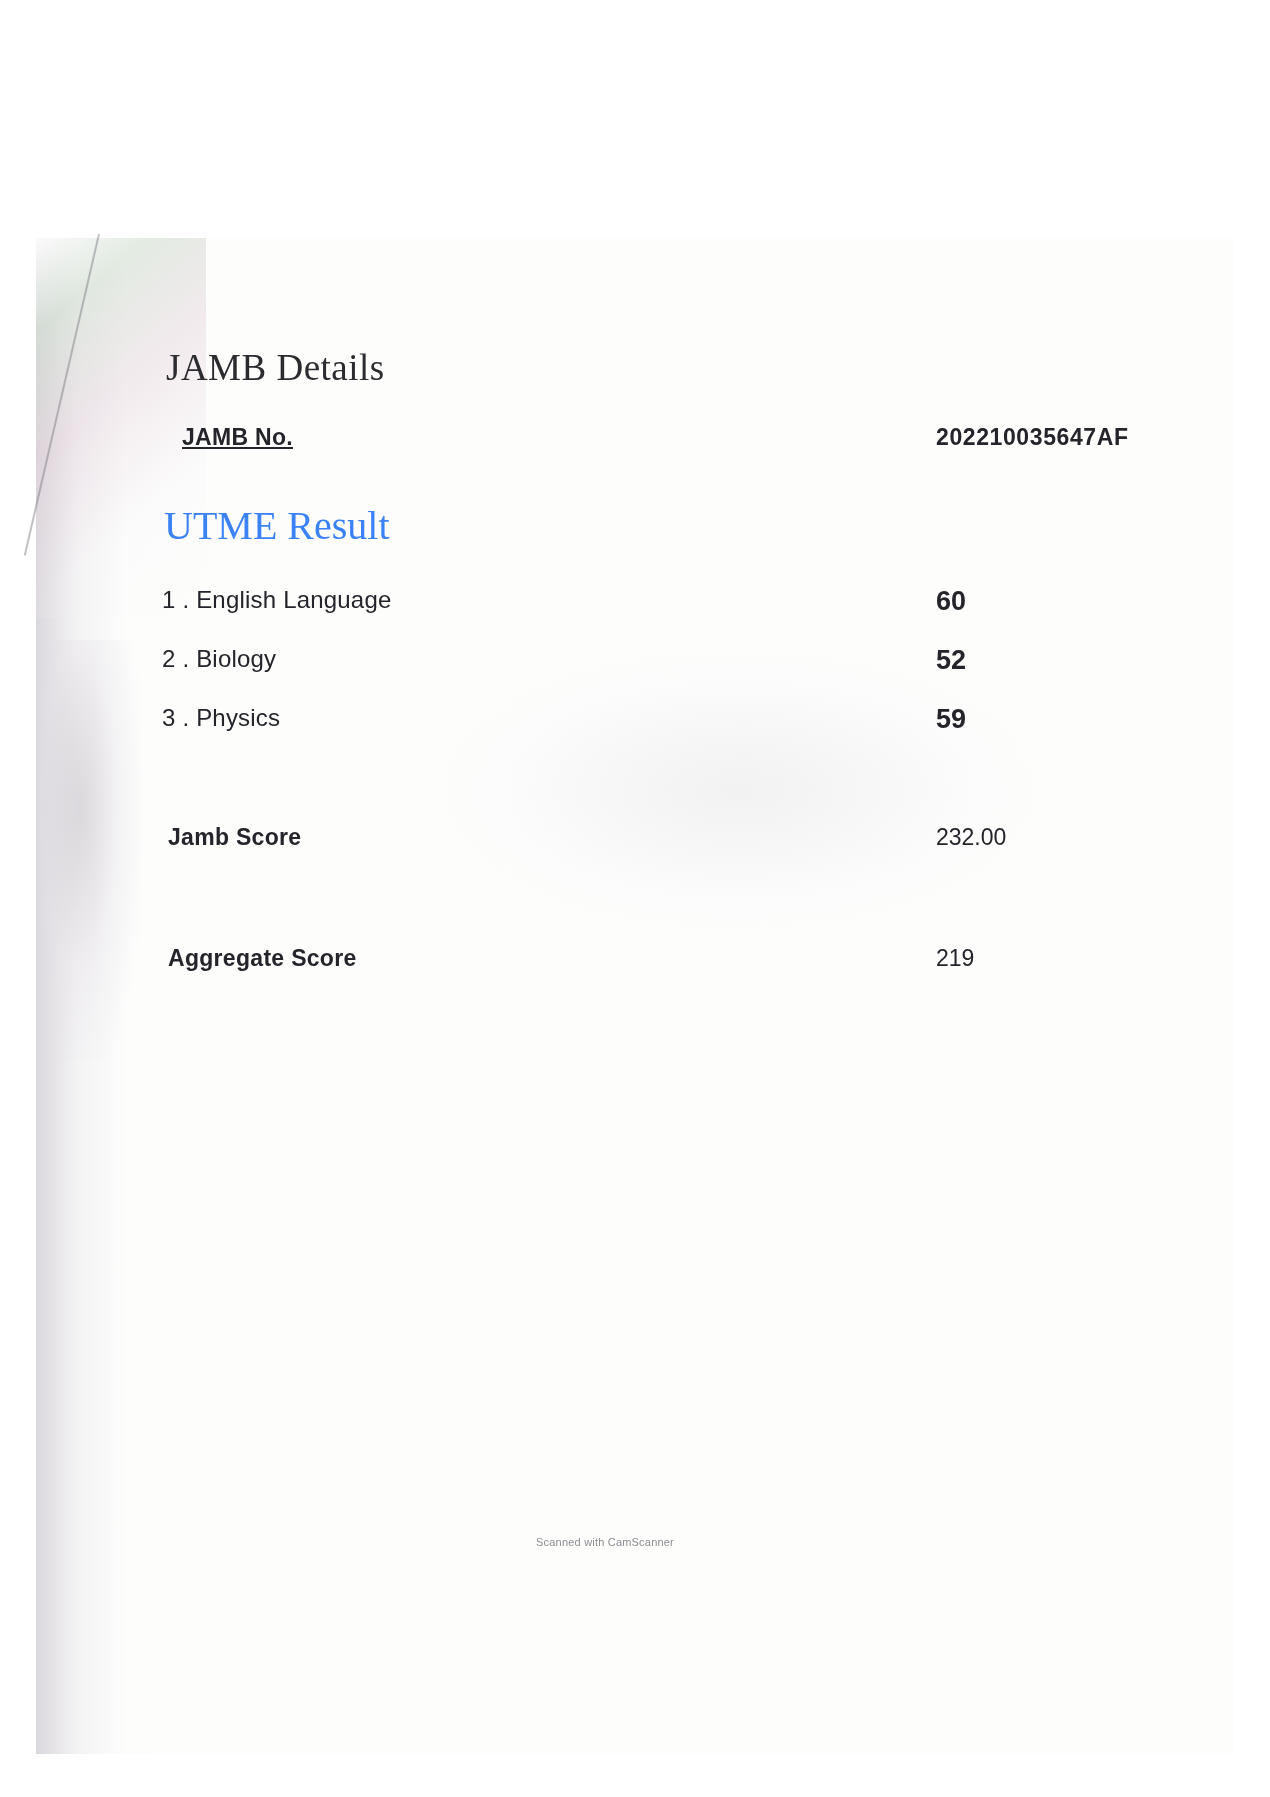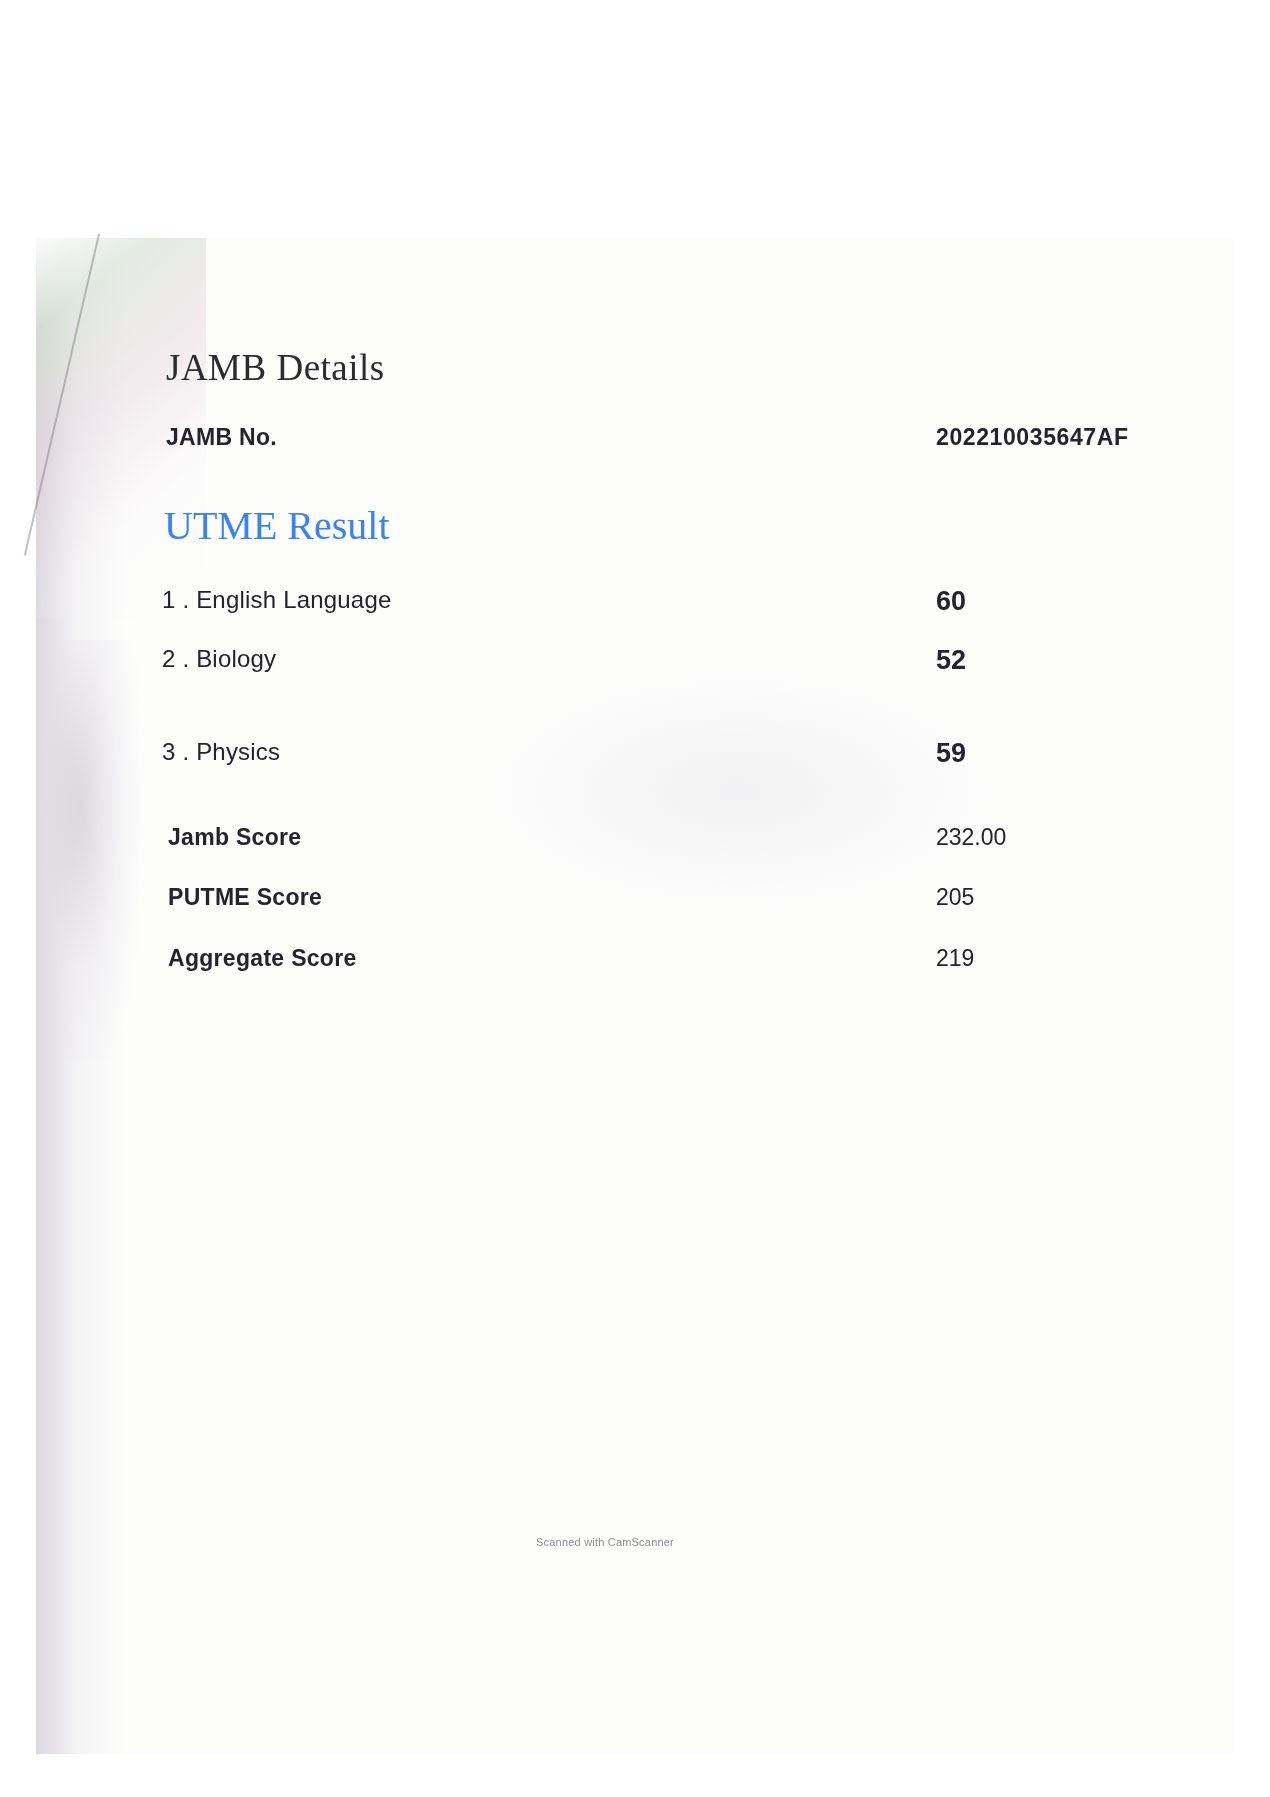--- a/index.html
+++ b/index.html
@@ -127,24 +127,25 @@
     color: #24242a;
     white-space: nowrap;
   }
   .row .val {
     position: absolute;
     color: #24242a;
     white-space: nowrap;
   }
 
   .jamb-no-row .lbl {
-    left: 130px;
+    left: 146px;
     font-size: 23px;
     font-weight: bold;
     letter-spacing: 0.3px;
+    text-decoration: underline;
   }
   .jamb-no-row .val {
     left: 900px;
     font-size: 23px;
     font-weight: bold;
     letter-spacing: 0.6px;
   }
 
   .subhead {
     position: absolute;
@@ -213,35 +214,31 @@
   <div class="row subject-row" style="top:348px;">
     <span class="lbl">1 . English Language</span>
     <span class="val">60</span>
   </div>
 
   <div class="row subject-row" style="top:407px;">
     <span class="lbl">2 . Biology</span>
     <span class="val">52</span>
   </div>
 
-  <div class="row subject-row" style="top:466px;margin-top:34px;">
+  <div class="row subject-row" style="top:466px;">
     <span class="lbl">3 . Physics</span>
     <span class="val">59</span>
   </div>
 
 
   <div class="row total-row" style="top:586px;">
     <span class="lbl">Jamb Score</span>
     <span class="val">232.00</span>
   </div>
 
-  <div class="row total-row" style="top:646px;">
-    <span class="lbl">PUTME Score</span>
-    <span class="val">205</span>
-  </div>
 
   <div class="row total-row" style="top:707px;">
     <span class="lbl">Aggregate Score</span>
     <span class="val">219</span>
   </div>
 
 </div>
 
 <div class="watermark">Scanned with CamScanner</div>
 

